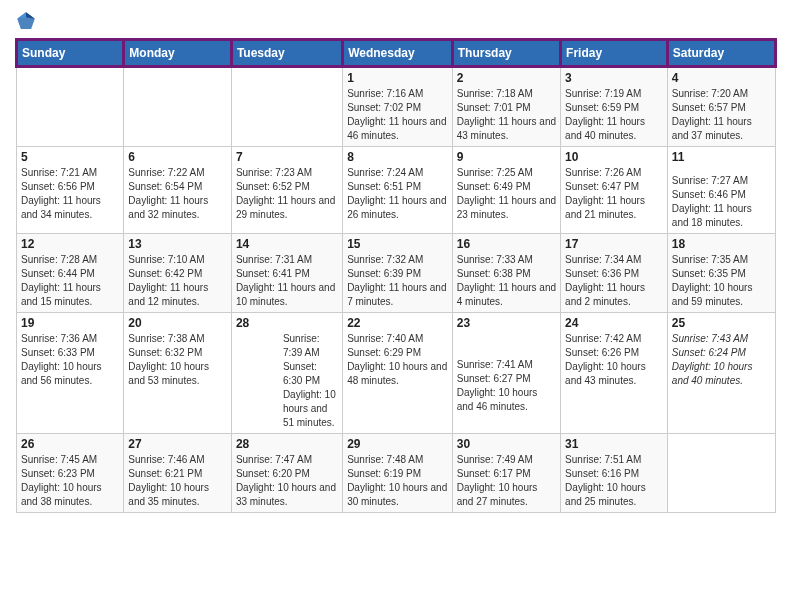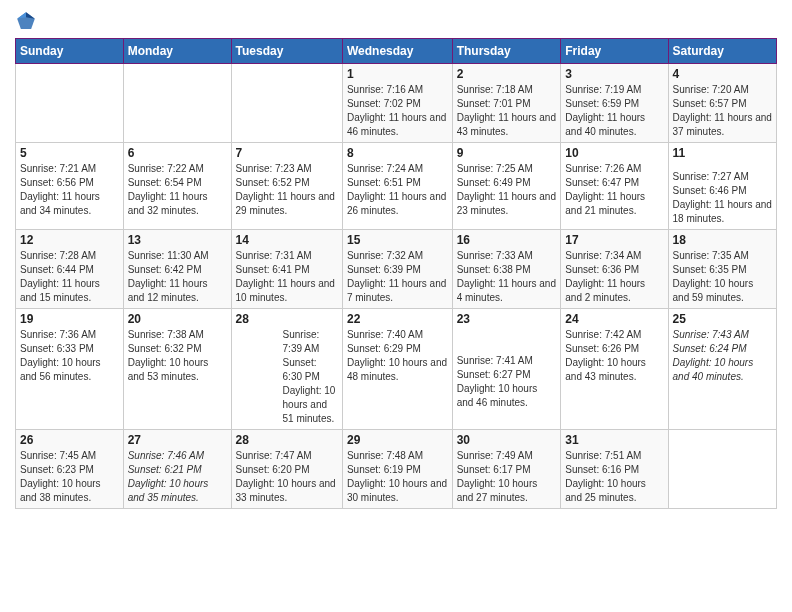--- a/index.html
+++ b/index.html
@@ -57,21 +57,21 @@
       margin-top: 6px;
       font-size: 10.5px;
     }
     .calendar thead th {
       background: #2e6db4;
       color: #fff;
       font-weight: bold;
       font-size: 12px;
       padding: 5px 4px;
       text-align: left;
-      border: 1px solid #701a75;
+      border: 3px solid #701a75;
     }
     .calendar tbody td {
       border: 1px solid #ccc;
       vertical-align: top;
       padding: 3px 4px;
       width: 113px;
       min-height: 80px;
       background: #fff;
     }
     .calendar tbody tr:nth-child(odd) td {
@@ -201,21 +201,21 @@
       </tr>
       <tr>
         <td>
           <div class="day-number">12</div>
           <div class="day-info" style="white-space: pre-line;">Sunrise: 7:28 AM
 Sunset: 6:44 PM
 Daylight: 11 hours and 15 minutes.</div>
         </td>
         <td>
           <div class="day-number">13</div>
-          <div class="day-info" style="white-space: pre-line;">Sunrise: 11:30 AM
+          <div class="day-info" style="white-space: pre-line;">Sunrise: 7:10 AM
 Sunset: 6:42 PM
 Daylight: 11 hours and 12 minutes.</div>
         </td>
         <td>
           <div class="day-number">14</div>
           <div class="day-info" style="white-space: pre-line;">Sunrise: 7:31 AM
 Sunset: 6:41 PM
 Daylight: 11 hours and 10 minutes.</div>
         </td>
         <td>
@@ -289,21 +289,21 @@
       </tr>
       <tr>
         <td>
           <div class="day-number">26</div>
           <div class="day-info" style="white-space: pre-line;">Sunrise: 7:45 AM
 Sunset: 6:23 PM
 Daylight: 10 hours and 38 minutes.</div>
         </td>
         <td>
           <div class="day-number">27</div>
-          <div class="day-info" style="white-space: pre-line; font-style: italic;">Sunrise: 7:46 AM
+          <div class="day-info" style="white-space: pre-line;">Sunrise: 7:46 AM
 Sunset: 6:21 PM
 Daylight: 10 hours and 35 minutes.</div>
         </td>
         <td>
           <div class="day-number">28</div>
           <div class="day-info" style="white-space: pre-line;">Sunrise: 7:47 AM
 Sunset: 6:20 PM
 Daylight: 10 hours and 33 minutes.</div>
         </td>
         <td>

